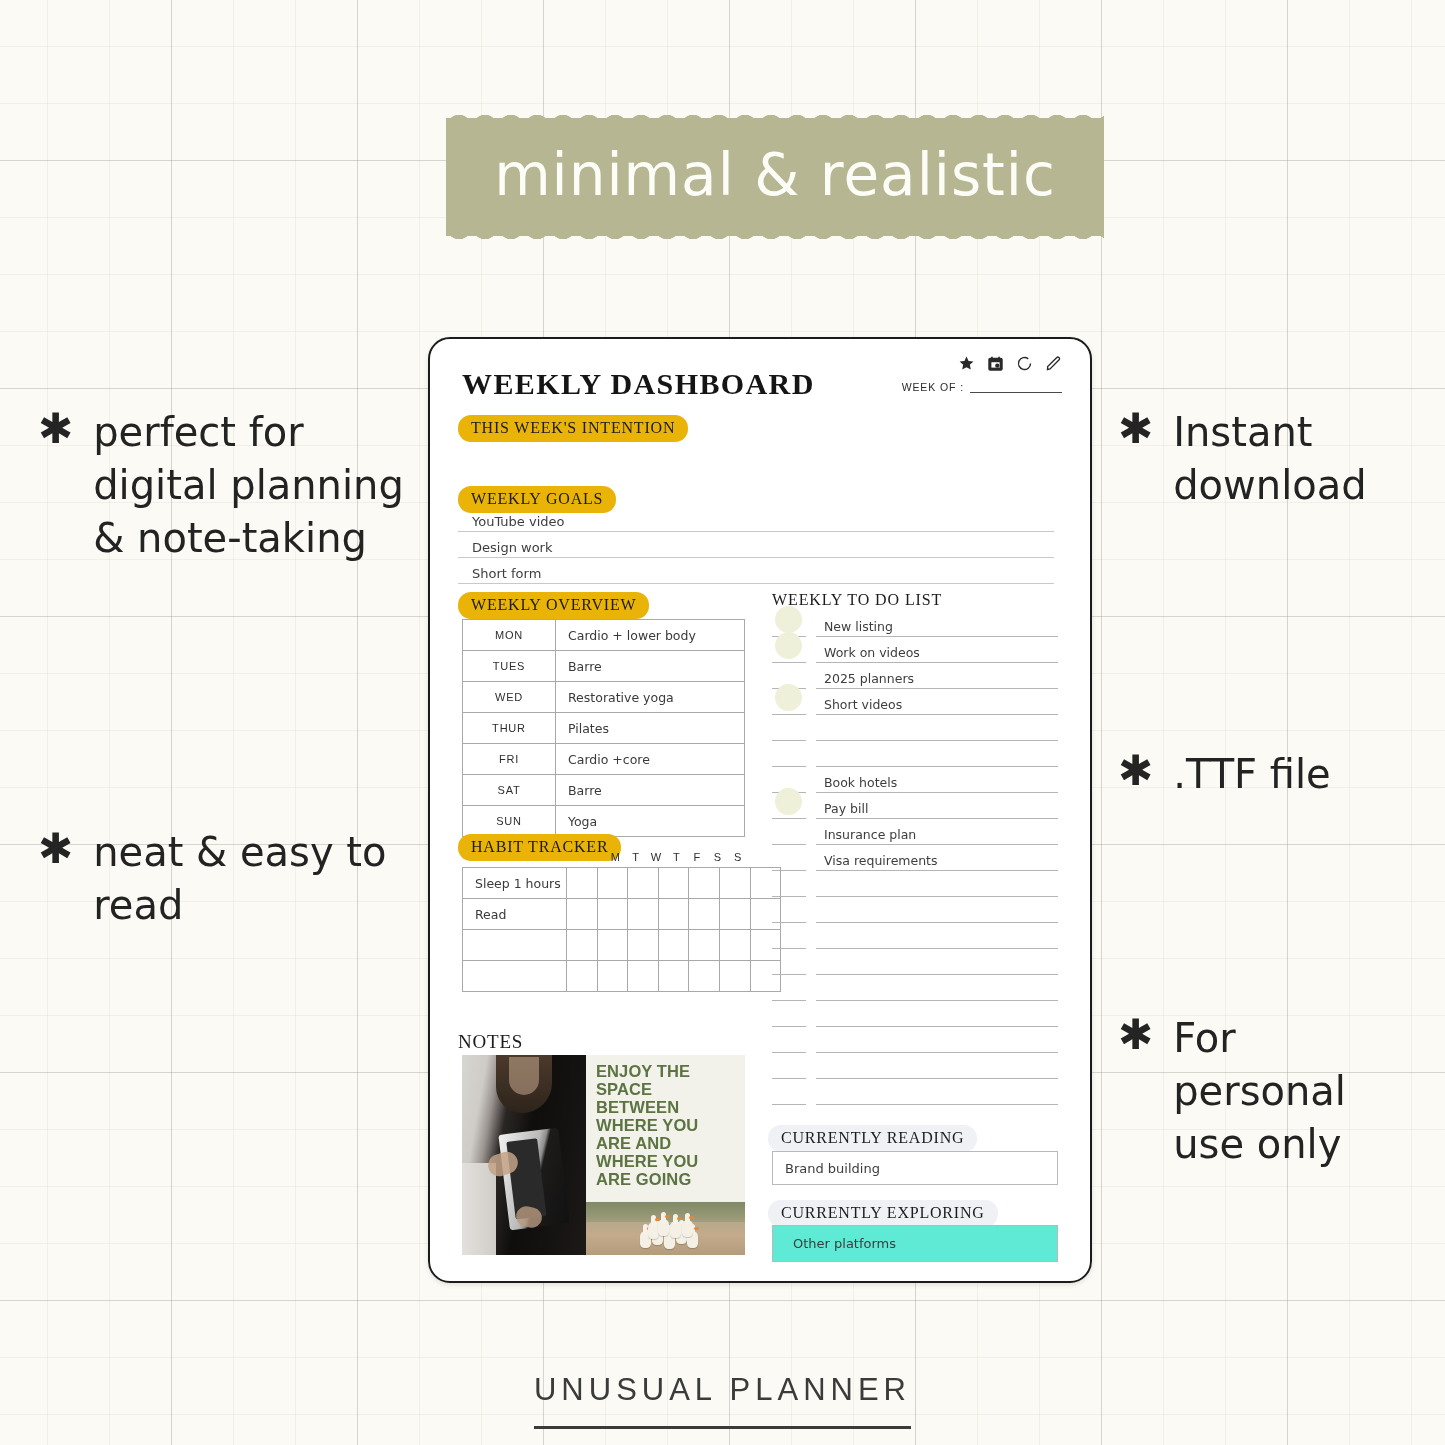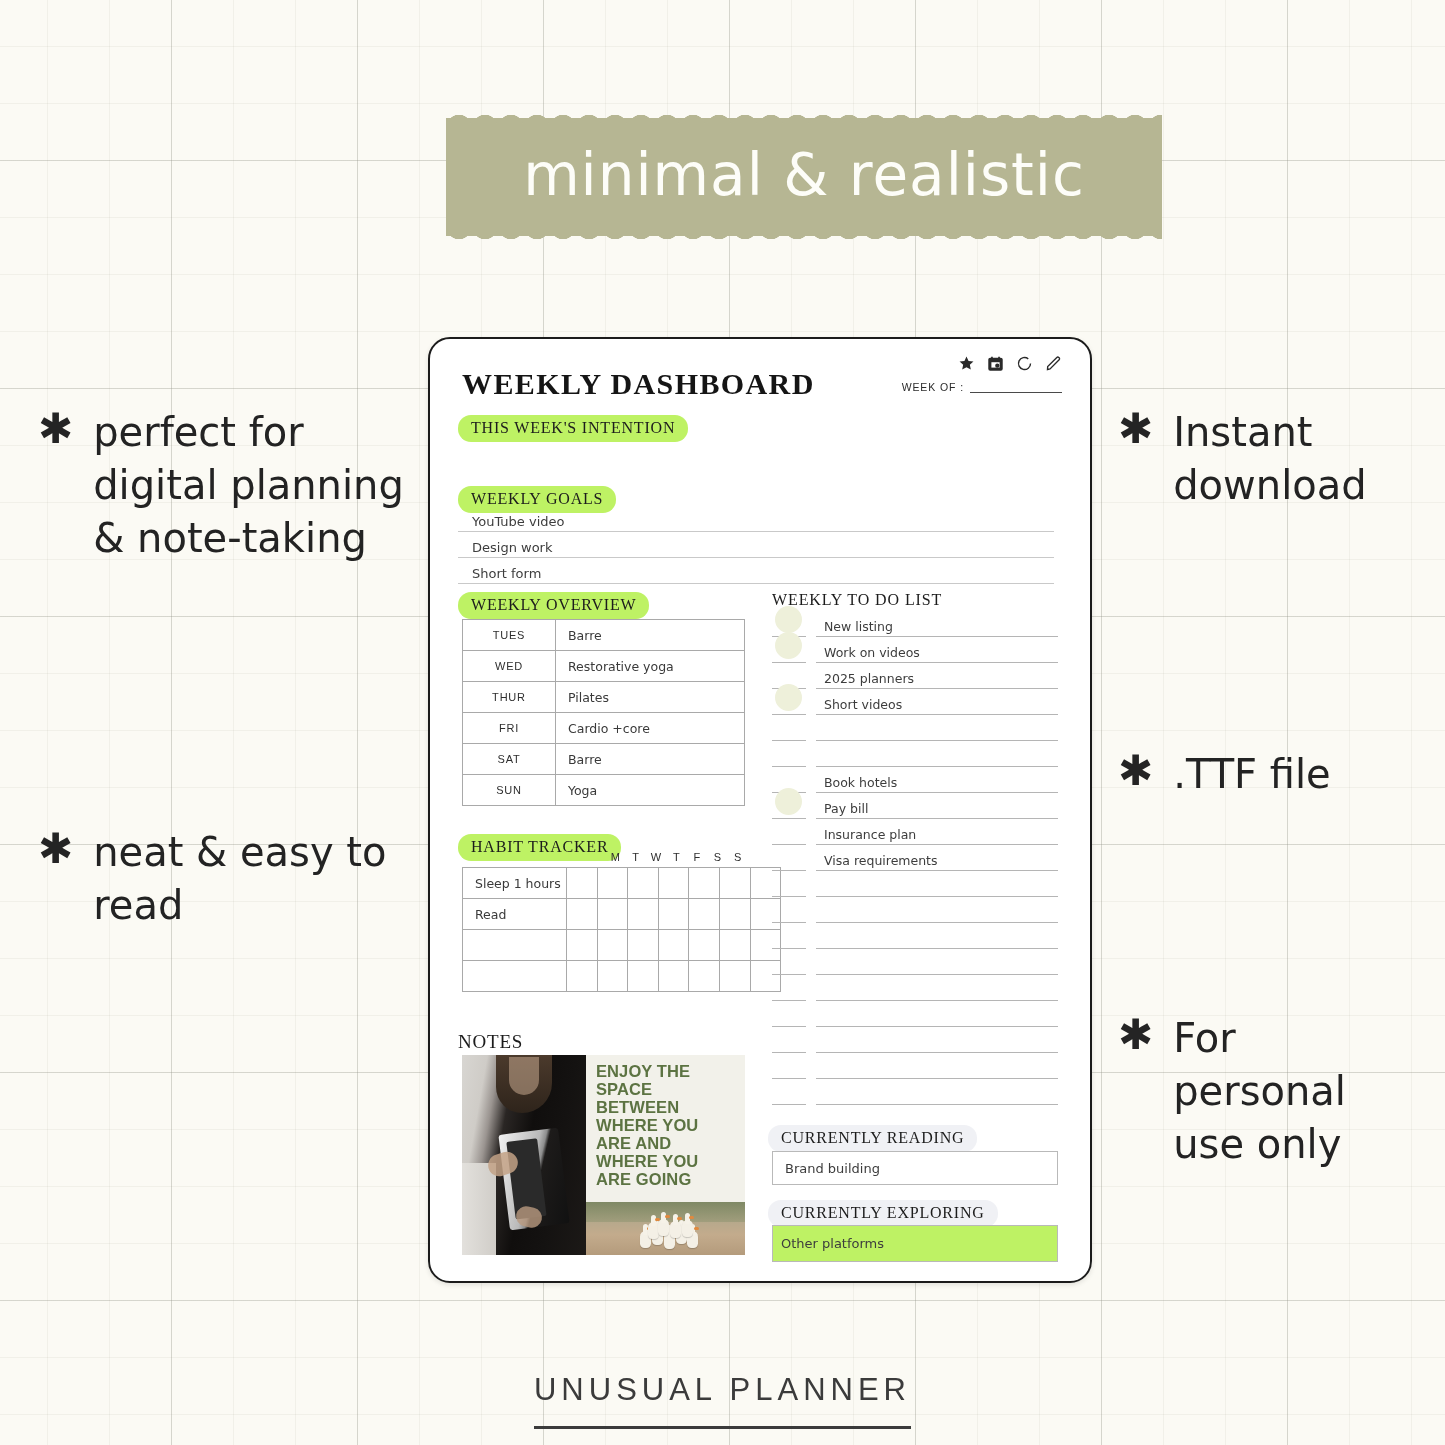--- a/index.html
+++ b/index.html
@@ -16,21 +16,21 @@
     background-image:
       linear-gradient(to right, rgba(150,150,140,.30) 1px, transparent 1px),
       linear-gradient(to bottom, rgba(150,150,140,.30) 1px, transparent 1px),
       linear-gradient(to right, rgba(170,170,160,.13) 1px, transparent 1px),
       linear-gradient(to bottom, rgba(170,170,160,.13) 1px, transparent 1px);
     background-size:186px 228px,186px 228px,62px 57px,62px 57px;
     background-position:-15px -68px,-15px -68px,-15px -11px,-15px -11px;
   }
 
   
-  #banner-wrap{position:absolute;left:446px;top:118px;width:716px;height:118px;}
+  #banner-wrap{position:absolute;left:446px;top:118px;width:658px;height:118px;}
   .banner-scallop{
     position:absolute;left:0;right:0;height:18px;
     background-image:radial-gradient(circle at 13px 0, #b6b693 12px, transparent 12.5px);
     background-size:26px 18px;background-repeat:repeat-x;
   }
   .banner-scallop.top{top:-9px;transform:scaleY(-1);}
   .banner-scallop.bot{bottom:-9px;}
   #banner{
     position:absolute;inset:0;background:#b6b693;
   }
@@ -65,21 +65,21 @@
     font-size:30px;letter-spacing:1.4px;color:#151515;font-weight:700;
   }
   #icon-row{position:absolute;right:28px;top:16px;display:flex;gap:12px;align-items:center;}
   .pico{width:17px;height:17px;display:inline-block;color:#2a2a2a;}
   .pico svg{display:block;width:100%;height:100%;}
   #weekof-row{position:absolute;right:28px;top:41px;display:flex;align-items:flex-end;gap:6px;}
   #weekof-label{font-size:10.5px;letter-spacing:.9px;color:#2b2b2b;font-family:"Liberation Sans",sans-serif;}
   #weekof-line{width:92px;border-bottom:1.3px solid #4a4a4a;height:12px;}
 
   .tag{
-    display:inline-block;background:#bef264;border-radius:13px;
+    display:inline-block;background:#eab308;border-radius:13px;
     padding:4px 13px 5px;font-family:"Liberation Serif",serif;
     font-size:16px;letter-spacing:.8px;color:#1c1c1c;
   }
   .tag-grey{background:#f0f1f5;}
 
   .hand{font-family:"DejaVu Sans", sans-serif;font-size:13px;color:#3d3d3d;}
 
   #sec-intention{position:absolute;left:28px;top:76px;}
   #intention-box{
     position:absolute;left:28px;top:102px;width:596px;height:30px;
@@ -146,21 +146,21 @@
   #todo-list{position:absolute;left:342px;top:272px;width:286px;}
   .todo-row{position:relative;height:26px;}
   .todo-check{position:absolute;left:0;bottom:0;width:34px;border-bottom:1.2px solid #b5b5b5;height:100%;}
   .todo-dot{position:absolute;left:3px;bottom:3px;width:27px;height:27px;border-radius:50%;background:#eef0da;}
   .todo-line{position:absolute;left:44px;right:0;bottom:0;border-bottom:1.2px solid #b5b5b5;height:100%;display:flex;align-items:flex-end;padding-left:8px;padding-bottom:2px;box-sizing:border-box;}
   .todo-text{font-family:"DejaVu Sans",sans-serif;font-size:12.5px;color:#3d3d3d;position:relative;z-index:2;text-align:right;}
 
   #sec-reading{position:absolute;left:338px;top:786px;}
   #reading-box{position:absolute;left:342px;top:812px;width:286px;height:34px;border:1px solid #b9b9b9;box-sizing:border-box;display:flex;align-items:center;padding-left:12px;background:#fff;}
   #sec-exploring{position:absolute;left:338px;top:861px;}
-  #exploring-box{position:absolute;left:342px;top:886px;width:286px;height:37px;border:1px solid #b9b9b9;box-sizing:border-box;display:flex;align-items:center;padding-left:8px;background:#bef264;}
+  #exploring-box{position:absolute;left:342px;top:886px;width:286px;height:37px;border:1px solid #b9b9b9;box-sizing:border-box;display:flex;align-items:center;padding-left:20px;background:#5eead4;}
 
   
   #footer{
     position:absolute;left:0;right:0;top:1372px;text-align:center;
   }
   #footer-text{
     display:inline-block;font-family:"Liberation Sans",sans-serif;
     font-size:31px;letter-spacing:5px;color:#3b3b3b;
     border-bottom:3px solid #3b3b3b;padding-bottom:18px;
   }
@@ -259,20 +259,24 @@
           <span class="hand">Short form</span>
         </div>
     </div>
 
     <div id="sec-overview">
       <span class="tag">WEEKLY OVERVIEW</span>
     </div>
     <table id="overview-table">
         <tbody>
       <tr>
+            <td class="ov-day">MON</td>
+            <td class="ov-act">Cardio + lower body</td>
+          </tr>
+      <tr>
             <td class="ov-day">TUES</td>
             <td class="ov-act">Barre</td>
           </tr>
       <tr>
             <td class="ov-day">WED</td>
             <td class="ov-act">Restorative yoga</td>
           </tr>
       <tr>
             <td class="ov-day">THUR</td>
             <td class="ov-act">Pilates</td>

